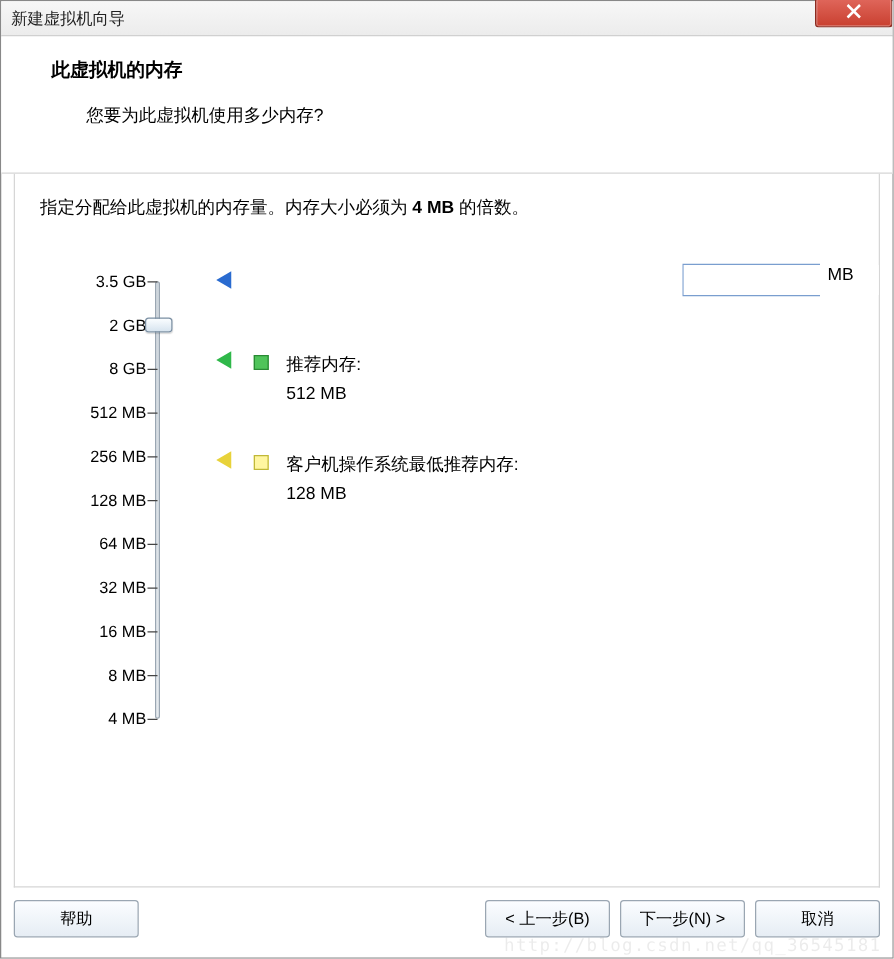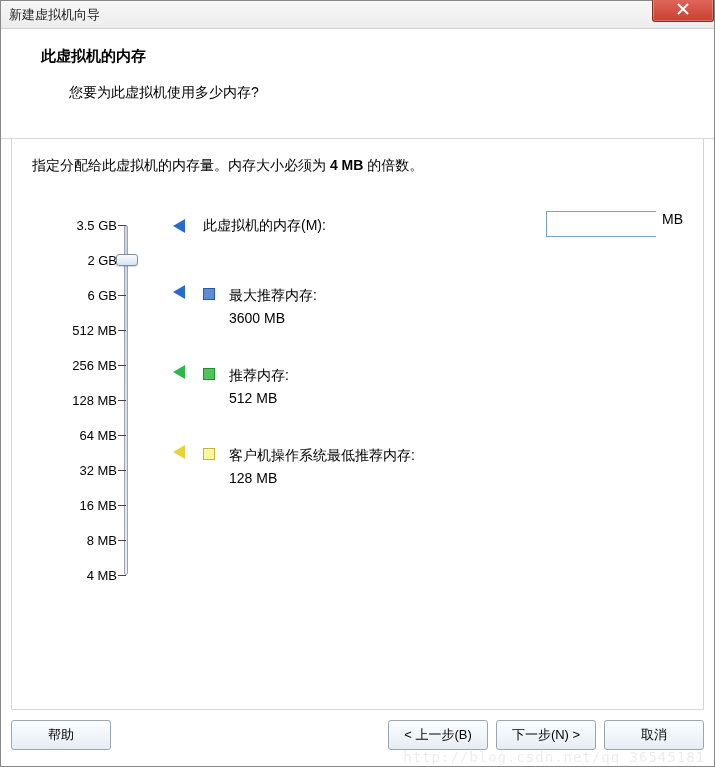--- a/index.html
+++ b/index.html
@@ -171,21 +171,21 @@
     </div>
 
     <div class="memarea">
       <div class="slider-col" id="slider-col">
         <div class="slider-track"></div>
       <div class="tick" style="top: 8px;"></div>
           <div class="tick-label" style="top: 8px;">3.5 GB</div>
           <div class="tick" style="top: 43px;"></div>
           <div class="tick-label" style="top: 43px;">2 GB</div>
           <div class="tick" style="top: 78px;"></div>
-          <div class="tick-label" style="top: 78px;">6 GB</div>
+          <div class="tick-label" style="top: 78px;">8 GB</div>
           <div class="tick" style="top: 113px;"></div>
           <div class="tick-label" style="top: 113px;">512 MB</div>
           <div class="tick" style="top: 148px;"></div>
           <div class="tick-label" style="top: 148px;">256 MB</div>
           <div class="tick" style="top: 183px;"></div>
           <div class="tick-label" style="top: 183px;">128 MB</div>
           <div class="tick" style="top: 218px;"></div>
           <div class="tick-label" style="top: 218px;">64 MB</div>
           <div class="tick" style="top: 253px;"></div>
           <div class="tick-label" style="top: 253px;">32 MB</div>
@@ -194,40 +194,31 @@
           <div class="tick" style="top: 323px;"></div>
           <div class="tick-label" style="top: 323px;">8 MB</div>
           <div class="tick" style="top: 358px;"></div>
           <div class="tick-label" style="top: 358px;">4 MB</div>
           <div class="thumb" style="top: 43px;"></div>
         </div>
 
       <div class="right-col">
         <div class="memrow">
           <div class="tri tri-blue"></div>
-          <div class="memlabel">此虚拟机的内存(M):</div>
           <div class="spin-wrap">
             <div class="spin">
               <input type="text" value="2048" style="">
 
             </div>
             <span class="unit">MB</span>
           </div>
         </div>
 
         <div class="legend-block" id="legend-block">
             <div style="flex: 1 1 0%;">
-              <div class="legend-item">
-                <div class="tri tri-blue"></div>
-                <div class="sq sq-blue"></div>
-                <div class="legend-text">
-                  <div>最大推荐内存:</div>
-                  <div class="val">3600 MB</div>
-                </div>
-              </div>
               <div class="legend-item">
                 <div class="tri tri-green"></div>
                 <div class="sq sq-green"></div>
                 <div class="legend-text">
                   <div>推荐内存:</div>
                   <div class="val">512 MB</div>
                 </div>
               </div>
               <div class="legend-item">
                 <div class="tri tri-yellow"></div>

